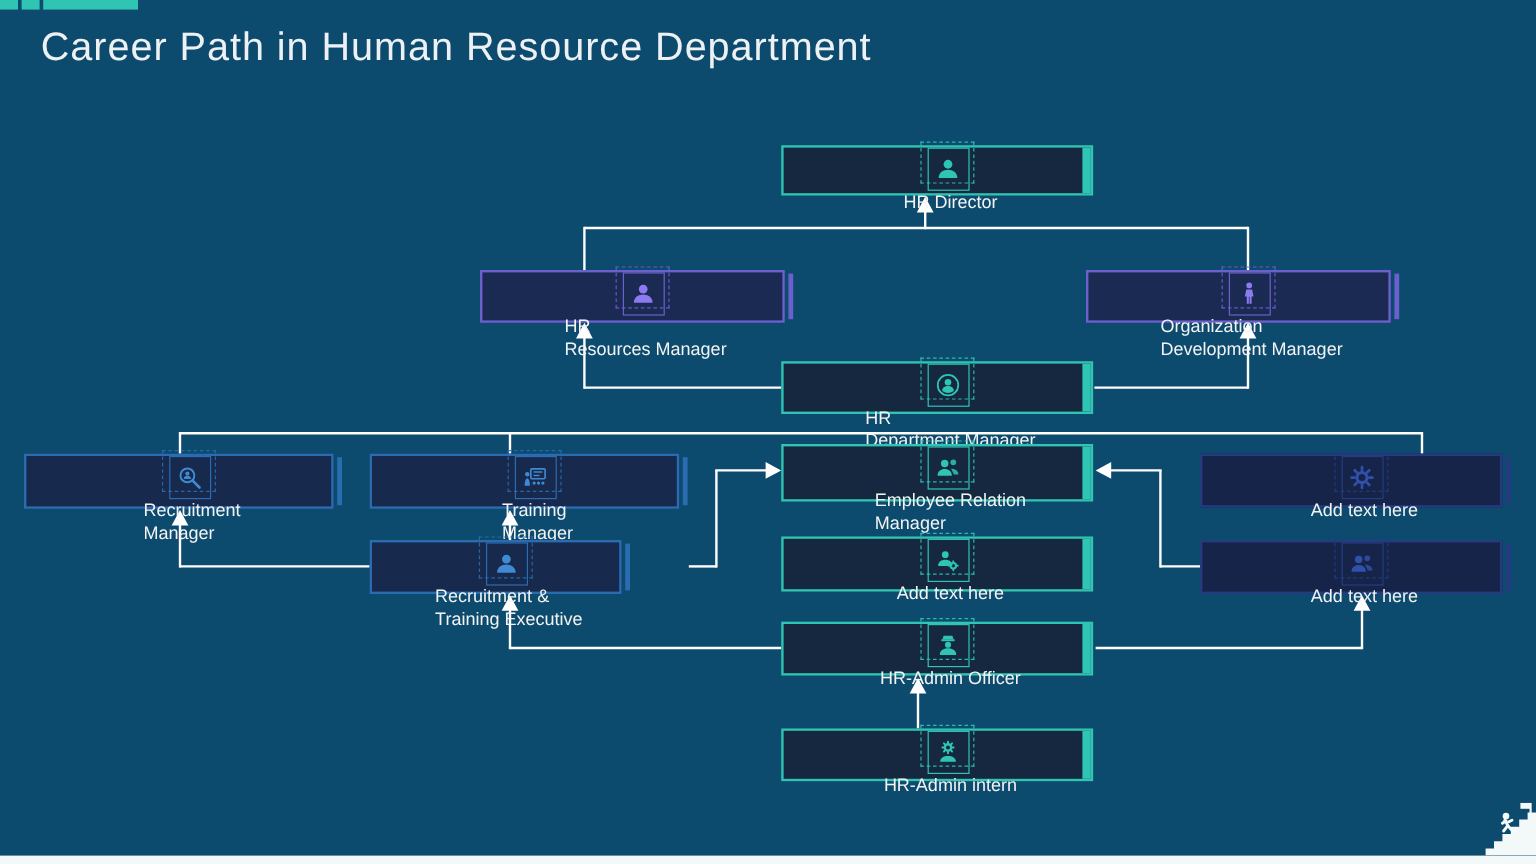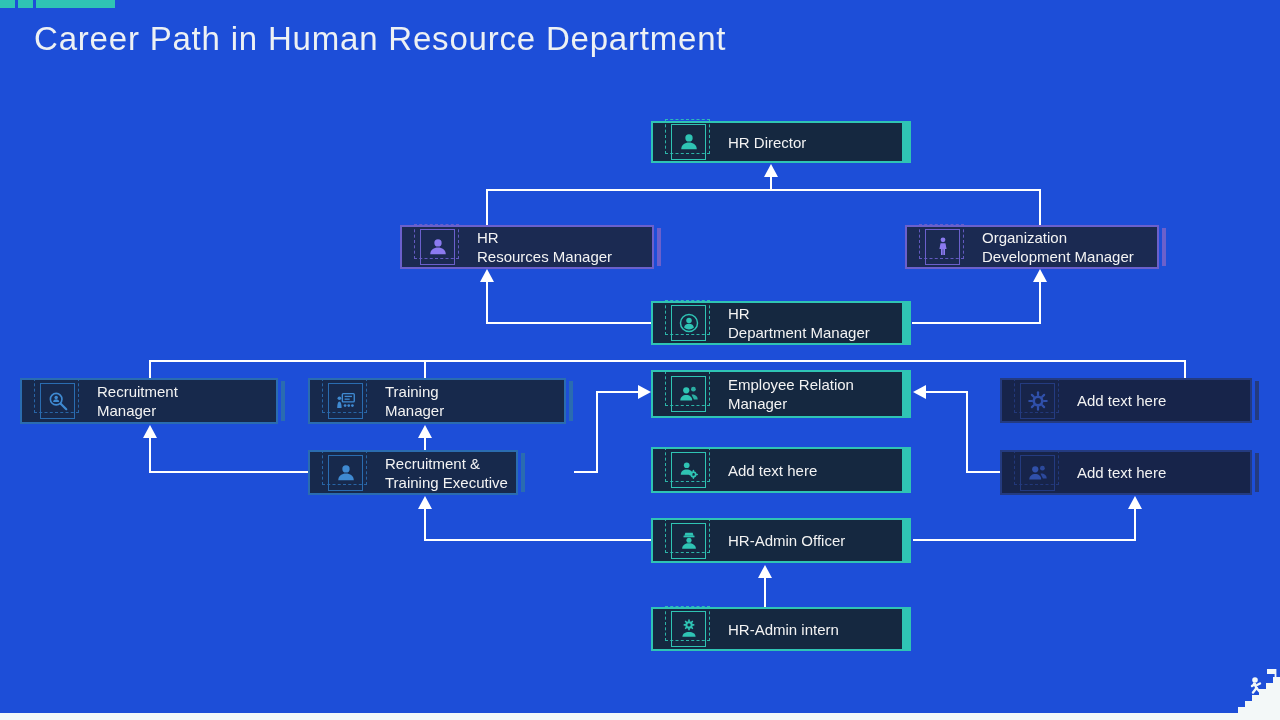--- a/index.html
+++ b/index.html
@@ -1,32 +1,32 @@
 <!DOCTYPE html>
 <html><head>
 <meta charset="utf-8">
 <style>
   html,body{margin:0;padding:0;background:#0b1220;}
   #slide{
     position:relative;width:1280px;height:720px;overflow:hidden;
-    background:#1d4ed8;font-family:"Liberation Sans",sans-serif;
+    background:#0c4a6e;font-family:"Liberation Sans",sans-serif;
   }
   
   .deco-top{position:absolute;top:0;left:0;height:8px;background:#2fc4b4;}
   
   #title{
     position:absolute;left:34px;top:20px;font-size:33px;font-weight:400;
     color:#edf1f4;letter-spacing:0.8px;
   }
   
   #wires{position:absolute;left:0;top:0;pointer-events:none;}
   
   .node{
     position:absolute;box-sizing:border-box;border:2px solid var(--ac);
-    background:var(--fill);display:flex;align-items:center;
+    background:var(--fill);display:flex;align-items:center;flex-direction:column;
   }
   .node .accentbar{position:absolute;background:var(--ac);}
   .node.bar-in .accentbar{top:0;bottom:0;right:0;width:7px;}
   .node.bar-out .accentbar{top:1px;bottom:1px;right:-9px;width:4px;}
   .iconwrap{position:relative;width:35px;height:36px;margin-left:18px;flex:none;}
   .iconbox{
     position:absolute;left:0;top:0;right:0;bottom:0;border:1px solid var(--ac);
     display:flex;align-items:center;justify-content:center;color:var(--ic);
   }
   .dash{

